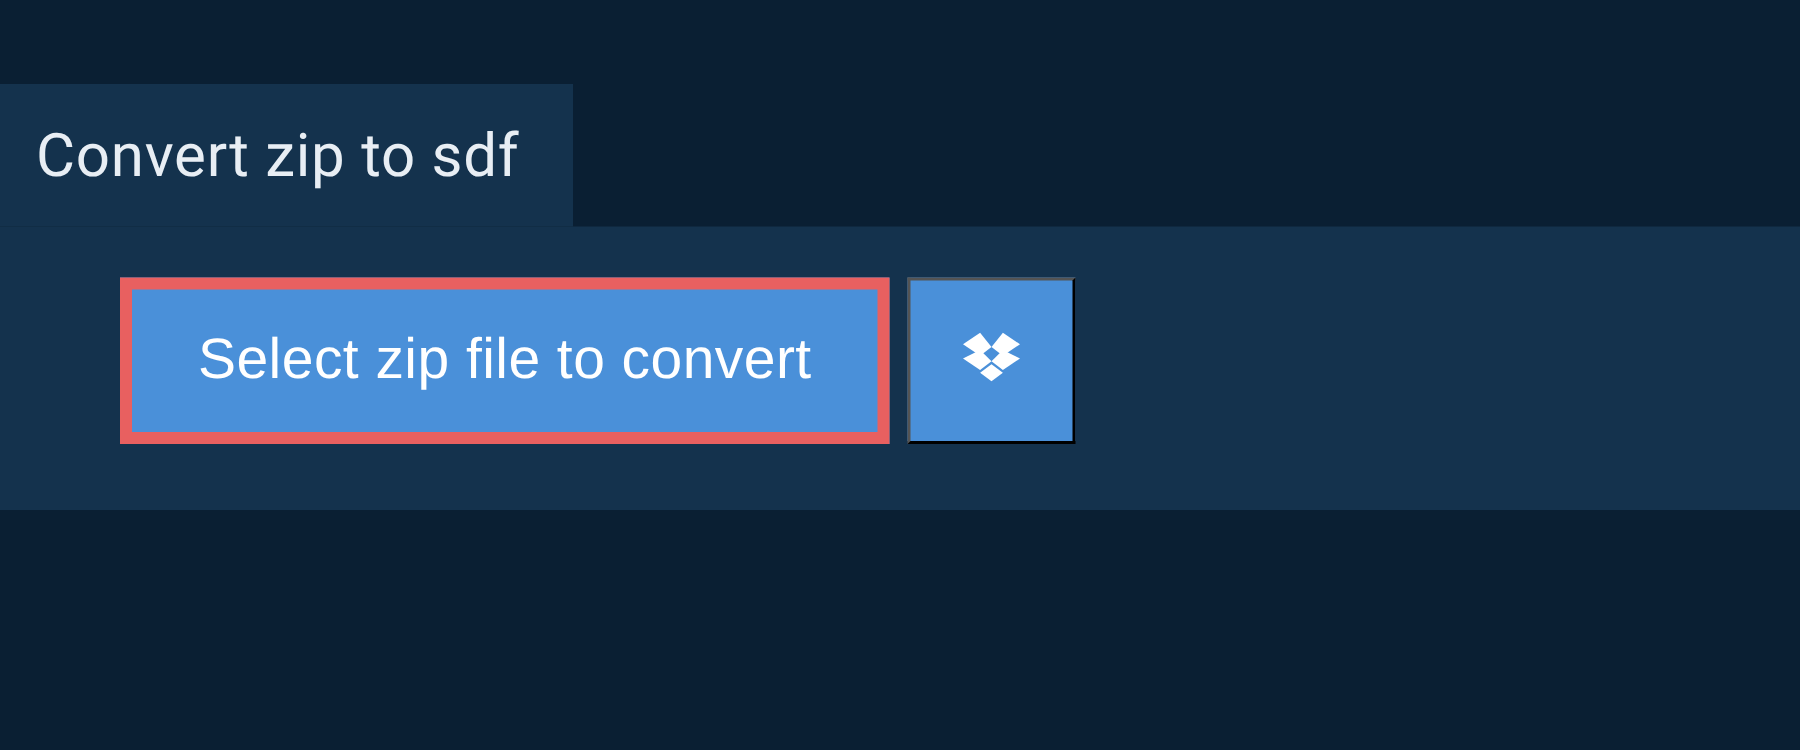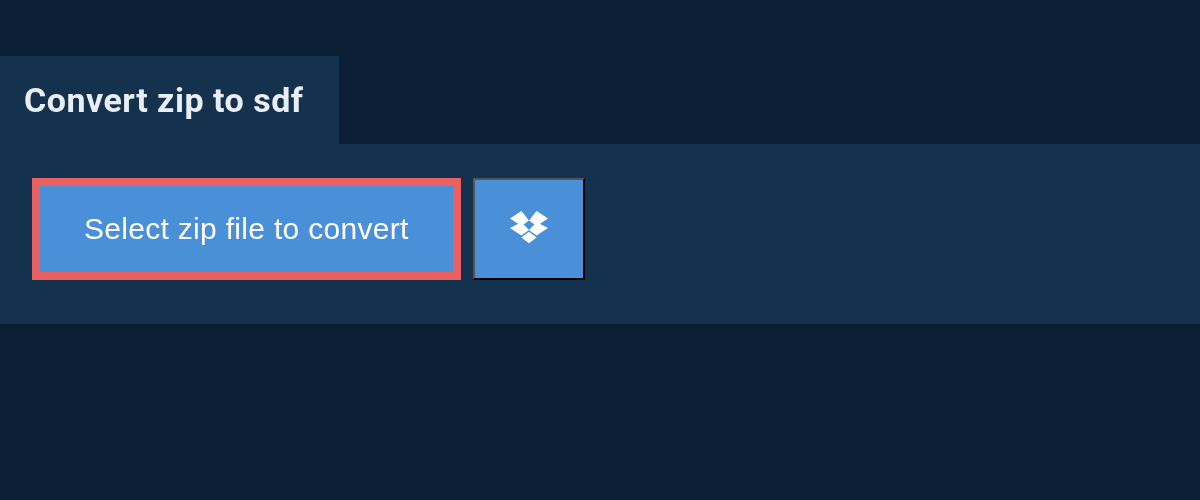--- a/index.html
+++ b/index.html
@@ -16,42 +16,43 @@
     }
     .tab-header {
       background: #14324d;
       display: inline-block;
       padding: 24px 36px 24px 24px;
       margin-top: 56px;
       margin-left: 0;
     }
     .tab-title {
       color: #e8eef4;
-      font-size: 34px;
-      font-weight: 700;
+      font-size: 40px;
+      font-weight: 400;
       letter-spacing: 0.5px;
     }
     .content-panel {
       background: #14324d;
       padding: 34px 32px 44px 32px;
       width: 100%;
     }
     .button-row {
       display: flex;
       gap: 12px;
     }
     .select-file-button {
       background: #4a90d9;
       border: 8px solid #e86060;
       color: #ffffff;
-      font-size: 30px;
+      font-size: 38px;
       font-weight: 300;
       padding: 26px 44px;
       cursor: pointer;
       letter-spacing: 0.3px;
+      margin-left: 48px;
     }
     .dropbox-button {
       background: #4a90d9;
       width: 112px;
       display: flex;
       align-items: center;
       justify-content: center;
       cursor: pointer;
     }
     .dropbox-icon svg {

